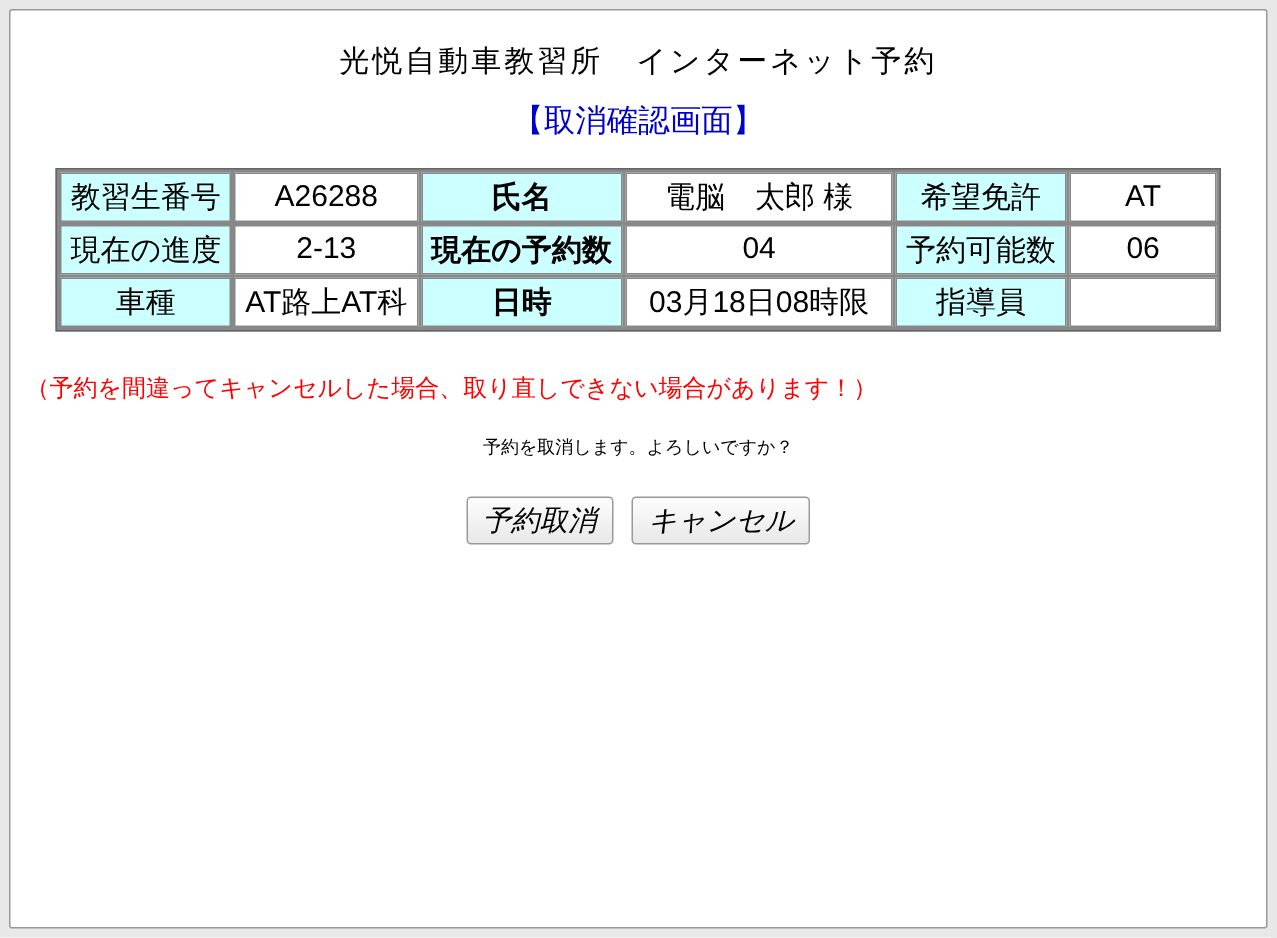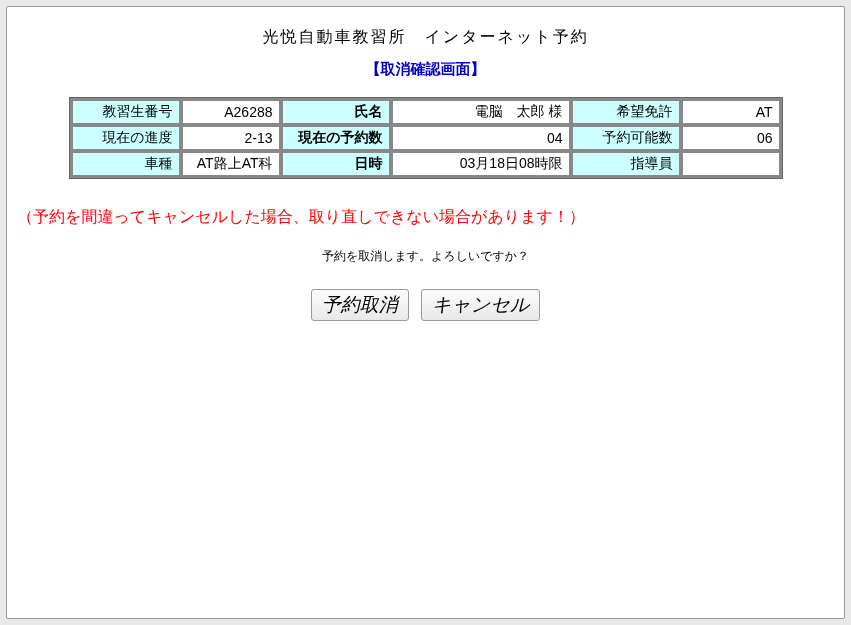--- a/index.html
+++ b/index.html
@@ -33,44 +33,44 @@
       background: #f0f0f0;
       border-left: 1px solid #ddd;
     }
     .window::-webkit-scrollbar-thumb {
       background: #c8c8c8;
       border: 1px solid #aaa;
       border-radius: 2px;
     }
     .page-title {
       text-align: center;
-      font-size: 16px;
+      font-size: 20px;
       font-weight: normal;
       color: #000;
       margin-bottom: 12px;
       letter-spacing: 2px;
     }
     .screen-label {
       text-align: center;
-      font-size: 15px;
+      font-size: 21px;
       color: #0000cc;
       margin-bottom: 18px;
-      font-weight: bold;
+      font-weight: normal;
     }
     .info-table {
       border-collapse: separate;
       border-spacing: 2px;
       margin: 0 auto;
       background: #888;
       border: 1px solid #666;
     }
     .info-table td {
       border: 1px solid #888;
-      text-align: right;
-      font-size: 14px;
+      text-align: center;
+      font-size: 20px;
       padding: 2px 6px;
       background: #ffffff;
       white-space: nowrap;
     }
     .info-table td.header {
       background: #ccffff;
     }
     .warning-text {
       text-align: left;
       color: #ff0000;

